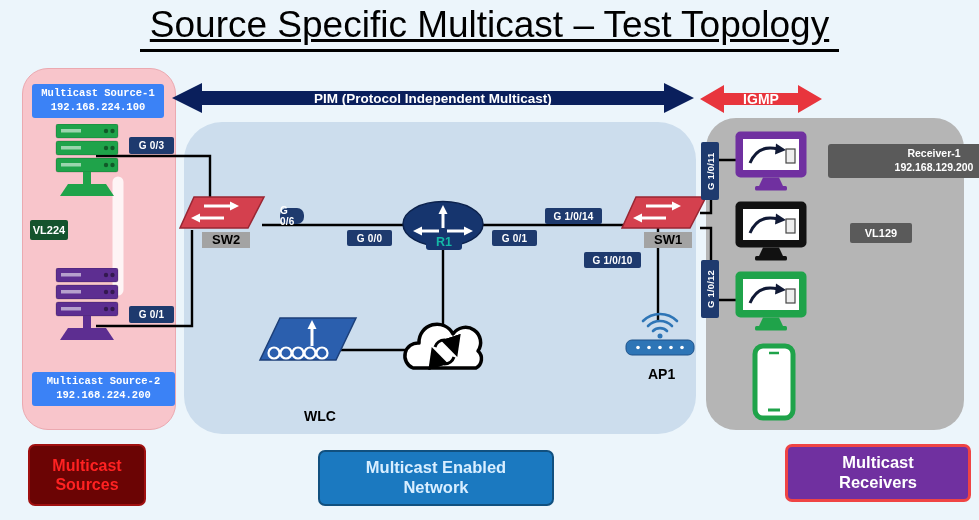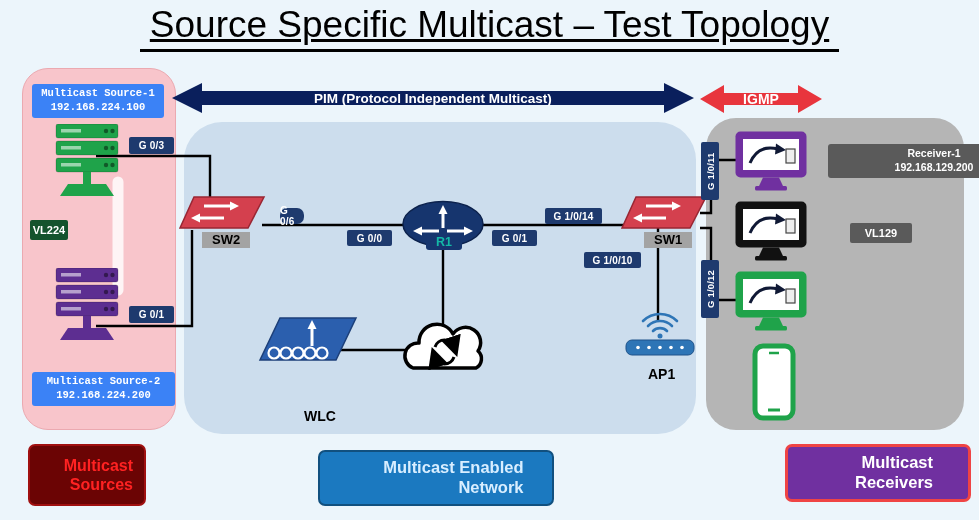--- a/index.html
+++ b/index.html
@@ -17,21 +17,21 @@
   .red-tag { background:#3b82f6;font-family:Liberation Mono, monospace; }
   .gray-tag { background:#5a5a5a; }
   .vlan { position:absolute; color:#fff; font-weight:700; font-size:11px; display:flex; align-items:center;
           justify-content:center; z-index:6; border-radius:2px; }
   .devlabel { position:absolute; z-index:7; font-weight:700; font-size:13px; color:#000; }
   .devlabel.whitebg { background:#a3a3a3; padding:0 10px; line-height:16px; }
   .r1pill { position:absolute; left:426px; top:233px; width:36px; height:17px; background:#16356e; color:#14b8a6;
             font-weight:700; font-size:12.5px; display:flex; align-items:center; justify-content:center;
             z-index:7; border-radius:3px; }
   .legend { position:absolute; z-index:8; display:flex; align-items:center; justify-content:center;
-            text-align:right; font-weight:700; border-radius:7px; line-height:1.2; }
+            text-align:center; font-weight:700; border-radius:7px; line-height:1.2; }
   #title-wrap { position:absolute; top:4px; left:0; width:100%; text-align:center; z-index:2; }
   #title-wrap .t { display:inline-block; font-size:37px; color:#000; border-bottom:3px solid #000; padding:0 10px 3px;text-decoration:underline; }
 </style>
 </head>
 <body>
 
 <div id="canvas">
 
   <div id="title-wrap">
     <span class="t">Source Specific Multicast – Test Topology</span>

